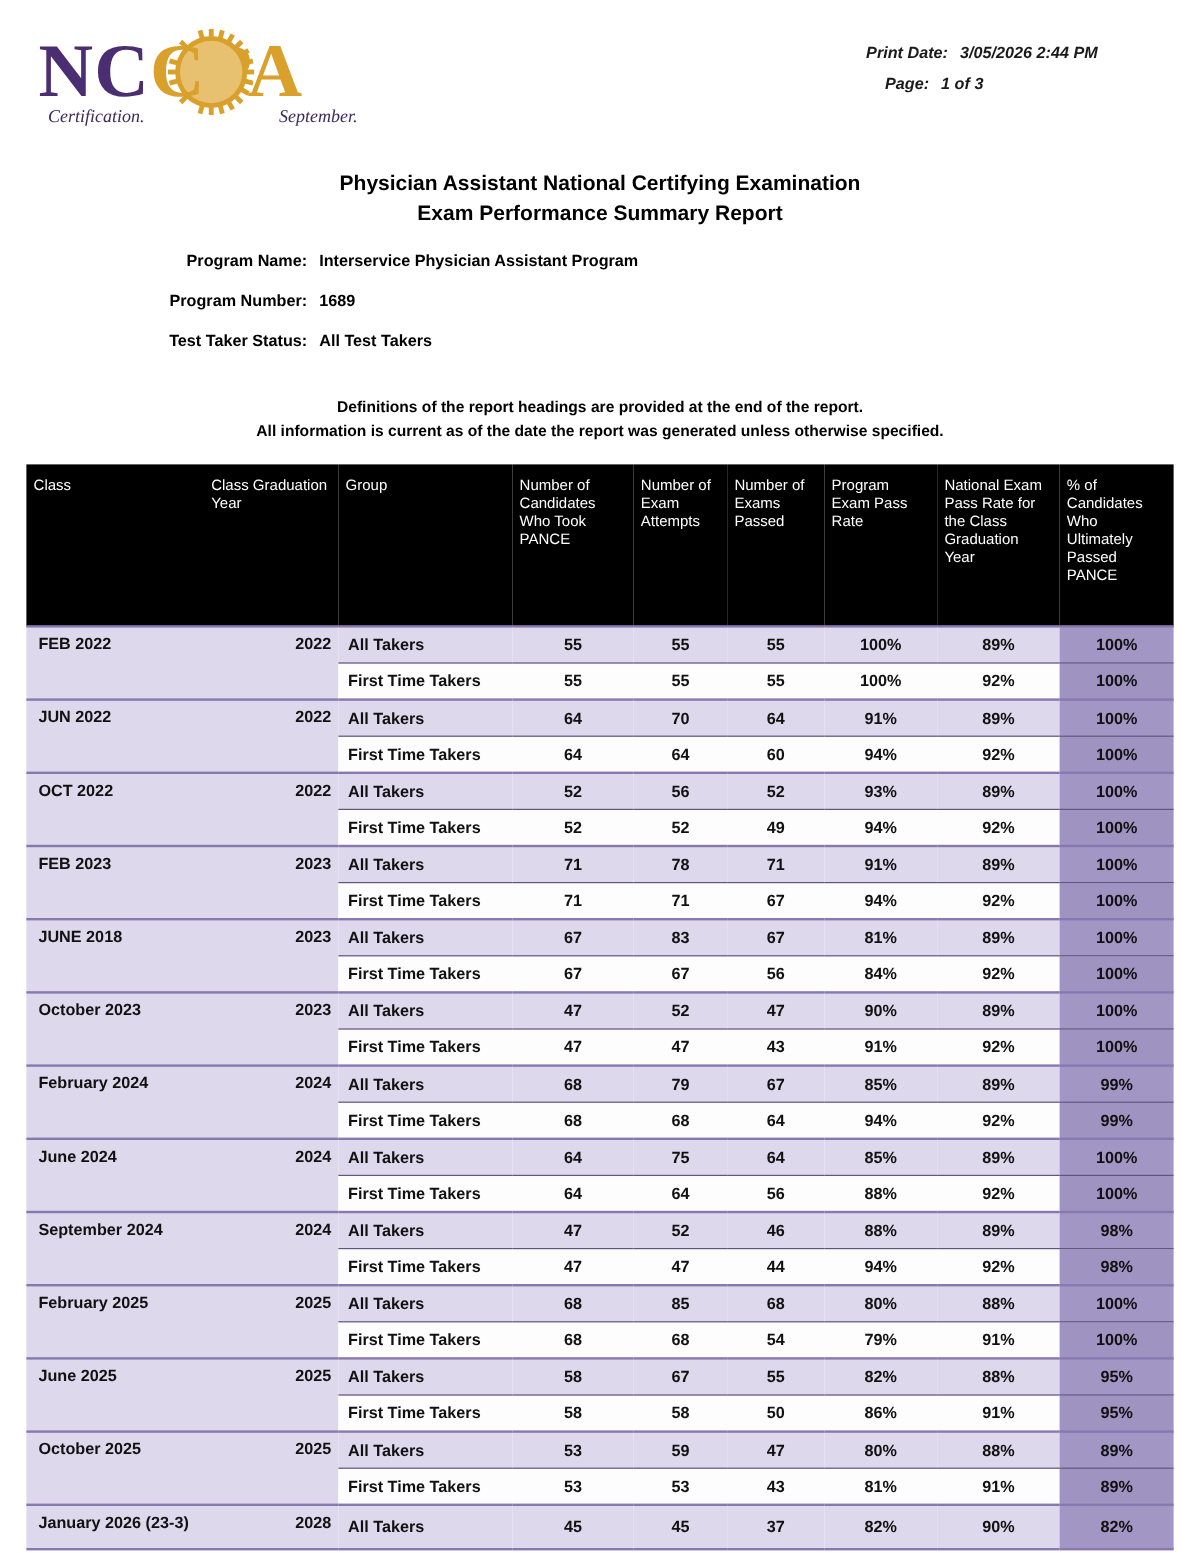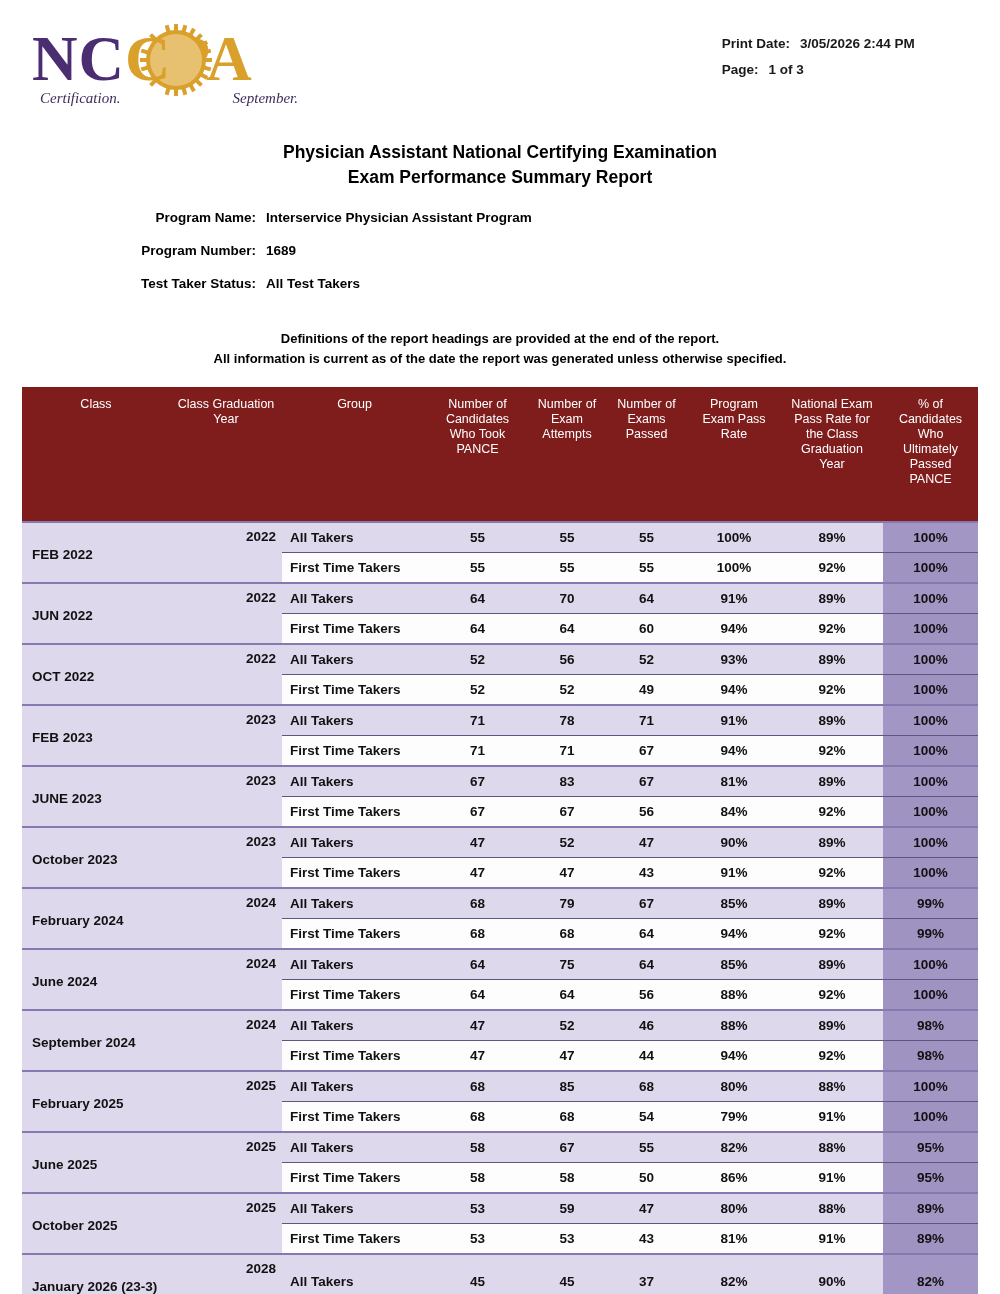--- a/index.html
+++ b/index.html
@@ -67,23 +67,24 @@
   .print-meta {
     position: absolute;
     right: 52px;
     top: 36px;
     font-size: 13.5px;
     font-weight: bold;
     color: #1a1a1a;
   }
   .print-meta .meta-row {
     display: flex;
-    justify-content: flex-start;
+    justify-content: center;
     margin-bottom: 11px;
     white-space: nowrap;
+    font-style: italic;
   }
   .print-meta .meta-label {
     text-align: right;
     margin-right: 10px;
   }
   .print-meta .meta-value {
     min-width: 148px;
     text-align: left;
   }
 
@@ -128,28 +129,28 @@
   .table-wrap {
     margin: 18px 22px 0 22px;
   }
   table.report-table {
     width: 956px;
     border-collapse: collapse;
     table-layout: fixed;
     font-size: 13px;
   }
   table.report-table th {
-    background: #7f1d1d;
+    background: #000000;
     color: #ffffff;
     font-weight: normal;
     font-size: 12.5px;
     line-height: 15px;
     vertical-align: top;
     padding: 10px 6px 34px 6px;
-    text-align: center;
+    text-align: left;
   }
   th.th-class {
     text-align: left;
     padding-left: 10px;
   }
   th.th-group {
     text-align: left;
     padding-left: 8px;
   }
   th.th-ult {
@@ -161,21 +162,21 @@
     font-weight: bold;
     color: #111111;
     padding: 0 6px;
     height: 29px;
     vertical-align: middle;
   }
   td.c-class {
     text-align: left;
     padding-left: 10px;
     vertical-align: top;
-    padding-top: 24px;
+    padding-top: 6px;
     line-height: 16px;
   }
   td.c-year { text-align: right; vertical-align: top; padding-top: 6px; margin-top: 44px; }
   td.c-group { text-align: left; padding-left: 8px; }
   td.c-num { text-align: center; }
   td.c-ult { text-align: center; }
 
   
   tr.band-a td { background: #ded8ec; }
   tr.band-b td { background: #fdfdfd; }
@@ -374,21 +375,21 @@
         <tr class="band-b sub-row">
           <td class="c-group">First Time Takers</td>
           <td class="c-num">71</td>
           <td class="c-num">71</td>
           <td class="c-num">67</td>
           <td class="c-num">94%</td>
           <td class="c-num">92%</td>
           <td class="c-ult">100%</td>
         </tr>
         <tr class="band-a group-start">
-          <td class="c-class" rowspan="2">JUNE 2023</td>
+          <td class="c-class" rowspan="2">JUNE 2018</td>
           <td class="c-year" rowspan="2">2023</td>
           <td class="c-group">All Takers</td>
           <td class="c-num">67</td>
           <td class="c-num">83</td>
           <td class="c-num">67</td>
           <td class="c-num">81%</td>
           <td class="c-num">89%</td>
           <td class="c-ult">100%</td>
         </tr>
         <tr class="band-b sub-row">

